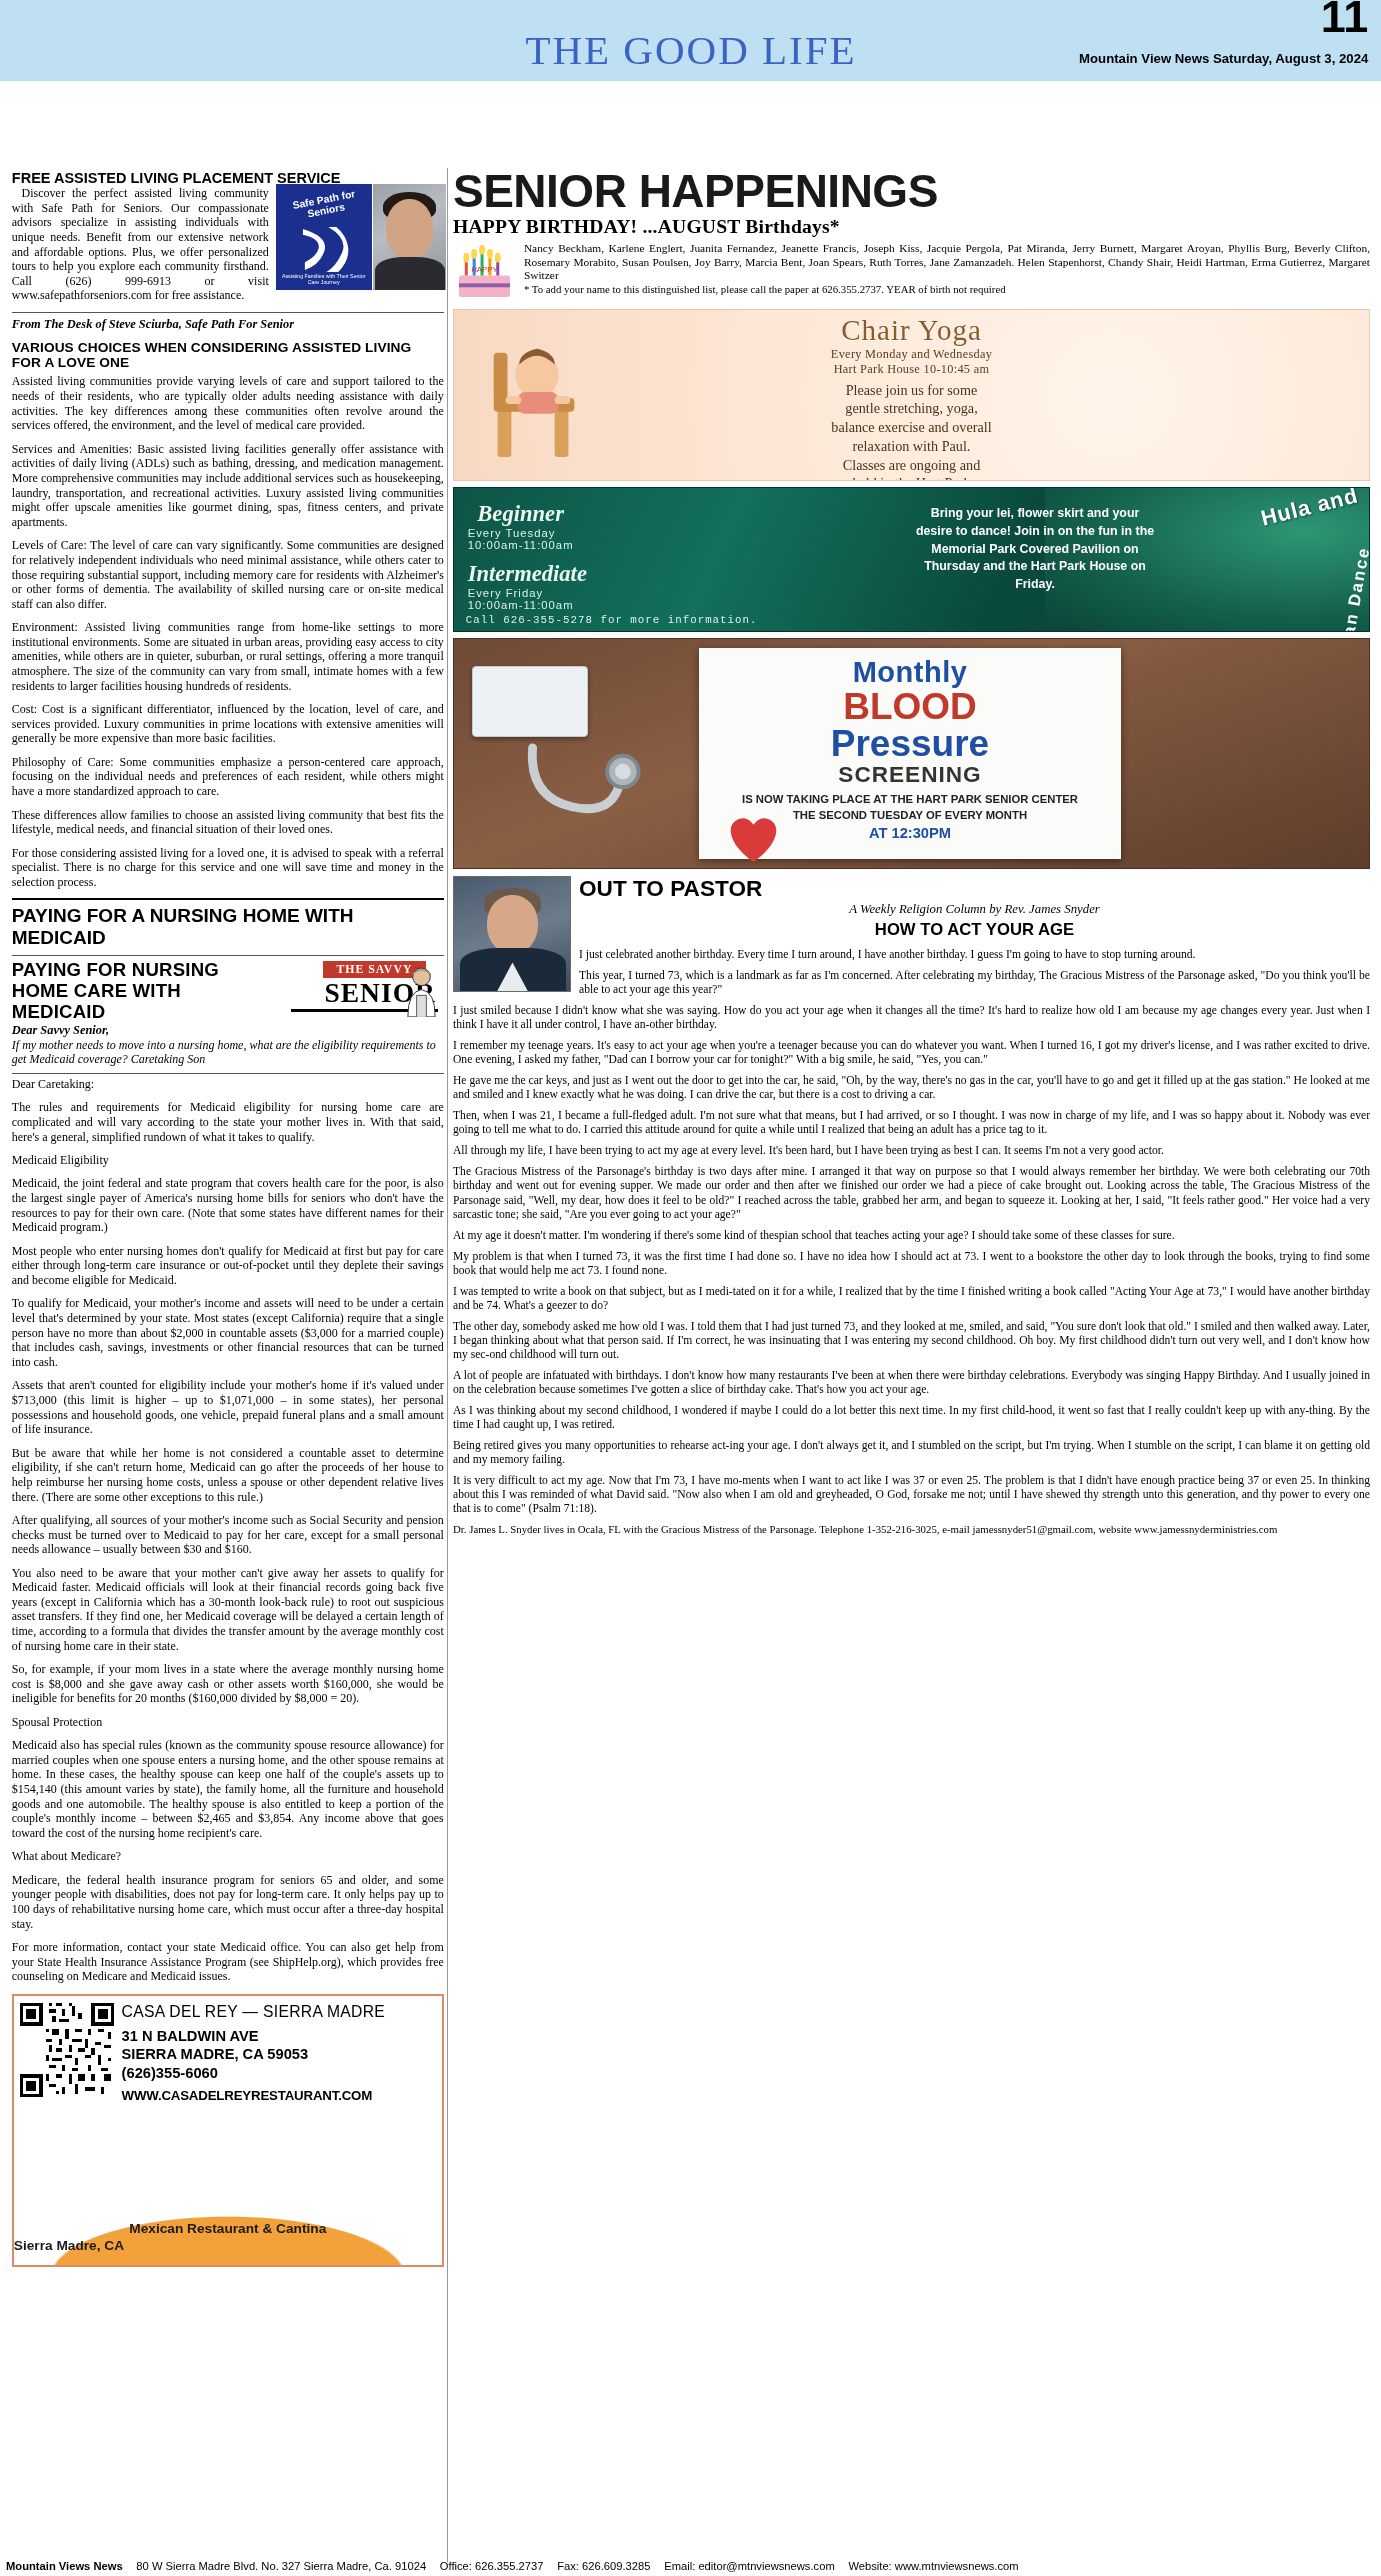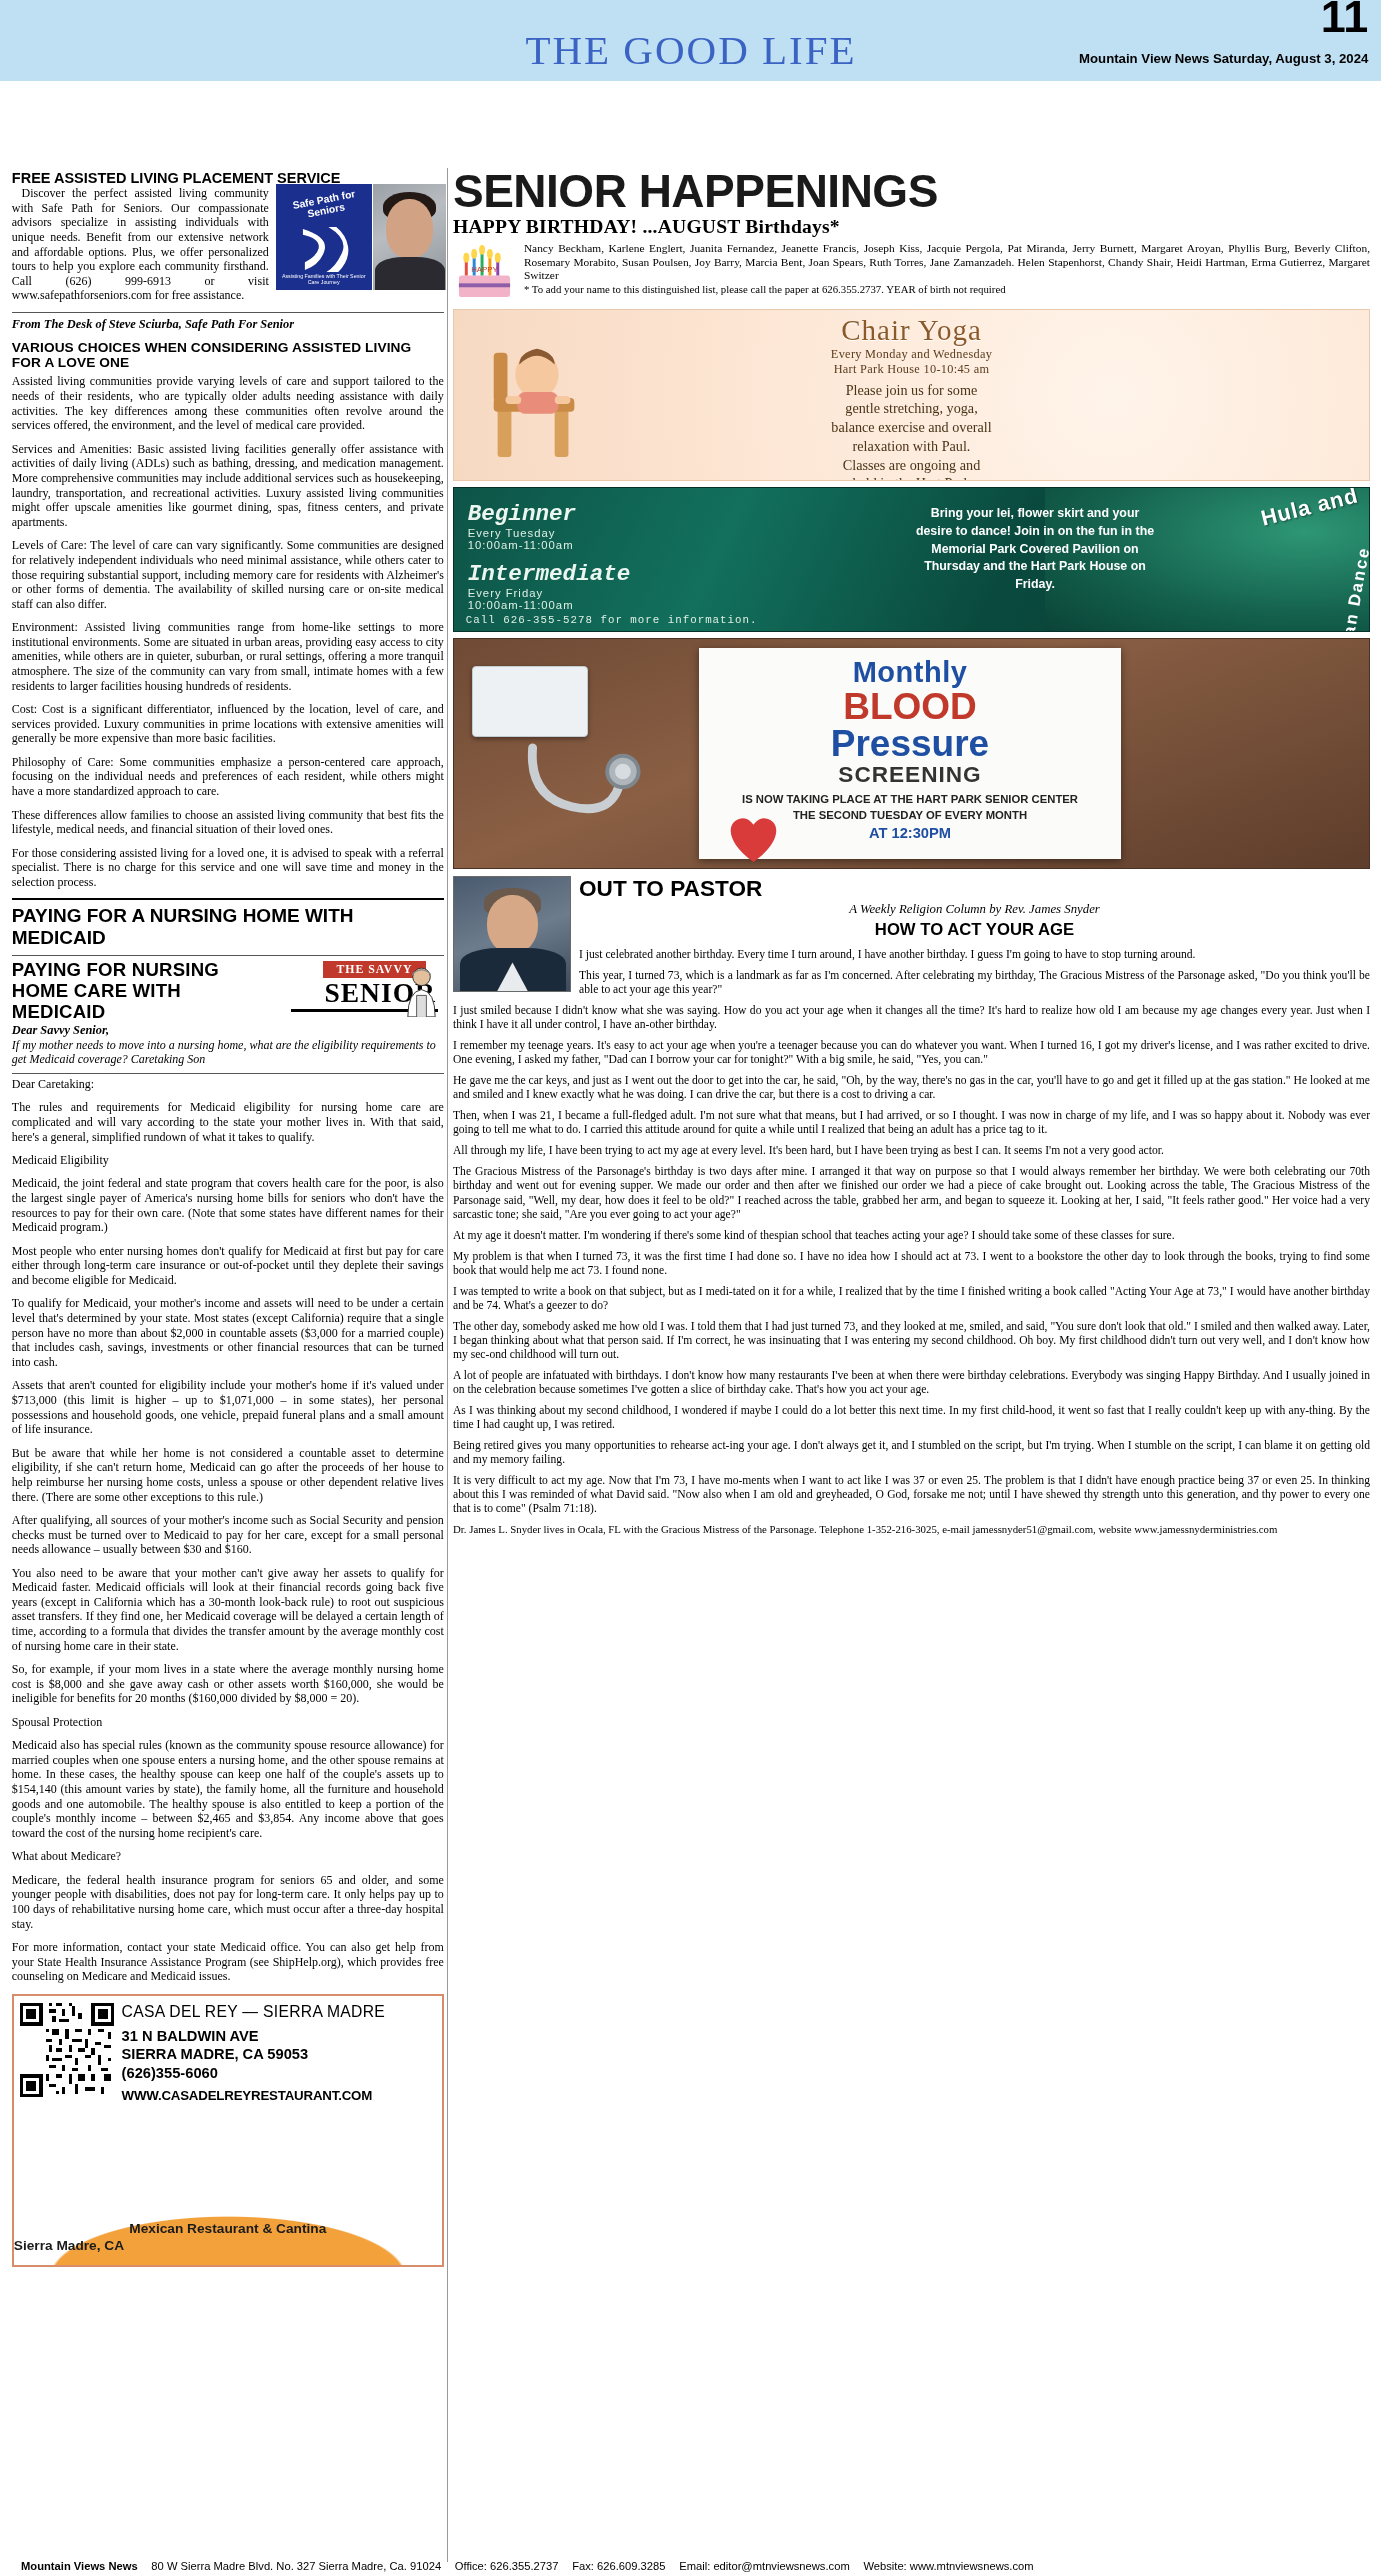--- a/index.html
+++ b/index.html
@@ -164,22 +164,22 @@
     color:#fff; transform: rotate(-14deg); letter-spacing:1px;
     text-shadow: 1px 1px 2px rgba(0,0,0,.5);
   }
   .hula-word2 {
     position:absolute; right: 13.7px; top: 57px;
     font-family:"Liberation Sans",sans-serif; font-weight:bold; font-size: 16.7px;
     color:#fff; transform: rotate(-80deg); transform-origin: right top;
     letter-spacing: 2px;
   }
   .lvl {
-    font-family:Liberation Mono, monospace; font-weight:bold;
-    font-style: italic; font-size: 22.6px; color:#eaf6ef;
+    font-family:Liberation Serif, serif; font-weight:bold;
+    font-style: italic; font-size: 22.6px; color:#eaf6ef;text-align:center;
   }
   .lvl-small { font-family:"Liberation Sans",sans-serif; font-size:11.3px; letter-spacing:1px; color:#dff0e6; }
   .hula-right {
     position:absolute; left: 461px; top: 17.7px; width: 240px;
     font-family:"Liberation Sans",sans-serif; font-size: 12.4px;
     font-weight:bold; color:#fff; line-height:1.42; text-align:center;
   }
   .hula-call {
     position:absolute; left: 11.8px; bottom: 4.9px;
     font-family:"Liberation Mono", monospace; font-size: 10.8px; color:#dff0e6;
@@ -315,21 +315,21 @@
   .casa-b2 {
     position:absolute; left:0; right:0; bottom: 11.8px; 
     font-family:"Liberation Sans",sans-serif; font-weight:bold; font-size: 13.7px; color:#1b1b1b;
   }
   .margarita { position:absolute; right: 23.6px; bottom: 47px; width: 90px; height: 84px; }
 
   
   .footer {
     position:absolute; left: 0; bottom: 3.9px; width: 1364px;
     font-family:"Liberation Sans",sans-serif; font-size: 11.2px;
-    padding-left: 21px; white-space: nowrap;
+    padding-left: 6px; white-space: nowrap;
   }
   .footer b { font-weight: bold; }
   .footer-sep { display:inline-block; width: 13.7px; }
 </style>
 </head>
 <body>
 
 <div class="masthead">
   <div class="masthead-title">THE GOOD LIFE</div>
   <div class="page-number">11</div>

